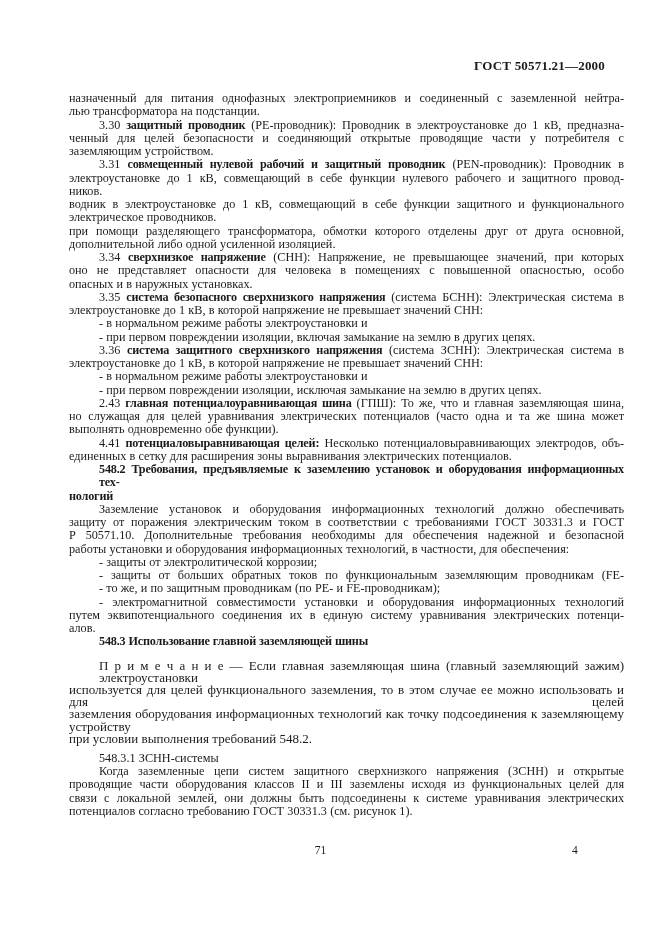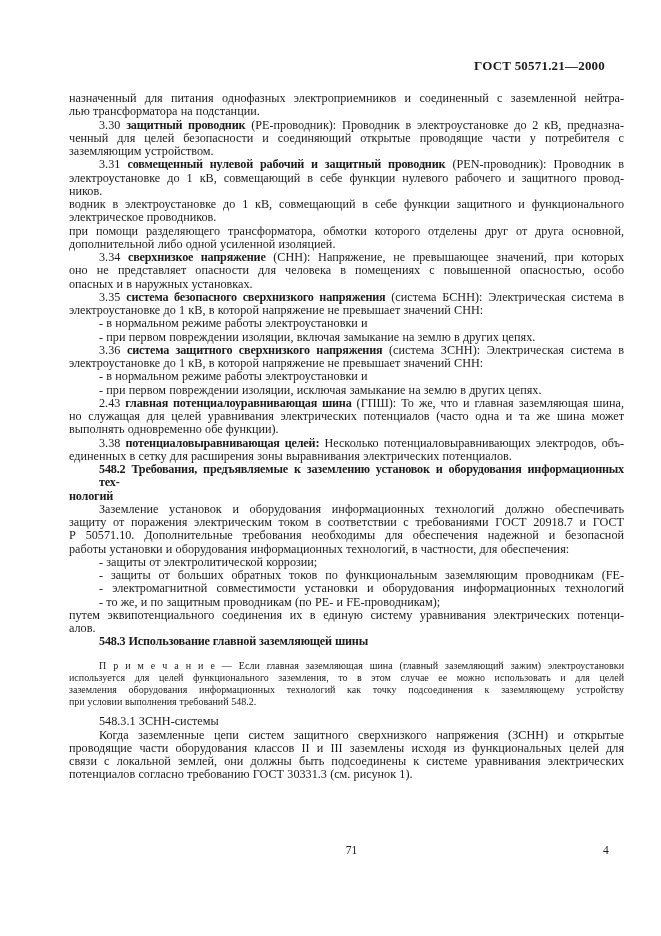--- a/index.html
+++ b/index.html
@@ -32,42 +32,42 @@
   }
   .ln {
     font-size: 12.2px;
     line-height: 13.25px;
     text-align: justify;
     text-align-last: justify;
     word-spacing: 0.2px;
   }
   .ln.last { text-align-last: left; }
   .ln.ind { padding-left: 30px; }
-  .ln.small { font-size: 10px; line-height: 12.2px; }
+  .ln.small { font-size: 13px; line-height: 12.2px; }
   .ln .b, .ln.bold { font-weight: bold; letter-spacing: -0.2px; }
   .footer {
     position: absolute;
-    top: 844px; left: 74px; width: 555px;
+    top: 844px; left: 43px; width: 555px;
     font-size: 11.6px;
   }
   .pagenum-center { display: block; text-align: center; }
   .pagenum-right { position: absolute; left: 529px; top: 0; }
 </style>
 </head>
 <body>
 
 <div class="page">
   <div class="header">
     <span>ГОСТ 50571.21—2000</span>
   </div>
 
   <div class="doc-body" id="doc-body">
       <div class="ln"><span>назначенный для питания однофазных электроприемников и соединенный с заземленной нейтра-</span></div>
       <div class="ln last"><span>лью трансформатора на подстанции.</span></div>
-      <div class="ln ind"><span>3.30 </span><span class="b">защитный проводник</span><span> (PE-проводник): Проводник в электроустановке до 2 кВ, предназна-</span></div>
+      <div class="ln ind"><span>3.30 </span><span class="b">защитный проводник</span><span> (PE-проводник): Проводник в электроустановке до 1 кВ, предназна-</span></div>
       <div class="ln"><span>ченный для целей безопасности и соединяющий открытые проводящие части у потребителя с</span></div>
       <div class="ln last"><span>заземляющим устройством.</span></div>
       <div class="ln ind"><span>3.31 </span><span class="b">совмещенный нулевой рабочий и защитный проводник</span><span> (PEN-проводник): Проводник в</span></div>
       <div class="ln"><span>электроустановке до 1 кВ, совмещающий в себе функции нулевого рабочего и защитного провод-</span></div>
       <div class="ln last"><span>ников.</span></div>
       <div class="ln"><span>водник в электроустановке до 1 кВ, совмещающий в себе функции защитного и функционального</span></div>
       <div class="ln last"><span>электрическое проводников.</span></div>
       <div class="ln"><span>при помощи разделяющего трансформатора, обмотки которого отделены друг от друга основной,</span></div>
       <div class="ln last"><span>дополнительной либо одной усиленной изоляцией.</span></div>
       <div class="ln ind"><span>3.34 </span><span class="b">сверхнизкое напряжение</span><span> (СНН): Напряжение, не превышающее значений, при которых</span></div>
@@ -77,32 +77,32 @@
       <div class="ln last"><span>электроустановке до 1 кВ, в которой напряжение не превышает значений СНН:</span></div>
       <div class="ln last ind"><span>- в нормальном режиме работы электроустановки и</span></div>
       <div class="ln last ind"><span>- при первом повреждении изоляции, включая замыкание на землю в других цепях.</span></div>
       <div class="ln ind"><span>3.36 </span><span class="b">система защитного сверхнизкого напряжения</span><span> (система ЗСНН): Электрическая система в</span></div>
       <div class="ln last"><span>электроустановке до 1 кВ, в которой напряжение не превышает значений СНН:</span></div>
       <div class="ln last ind"><span>- в нормальном режиме работы электроустановки и</span></div>
       <div class="ln last ind"><span>- при первом повреждении изоляции, исключая замыкание на землю в других цепях.</span></div>
       <div class="ln ind"><span>2.43 </span><span class="b">главная потенциалоуравнивающая шина</span><span> (ГПШ): То же, что и главная заземляющая шина,</span></div>
       <div class="ln"><span>но служащая для целей уравнивания электрических потенциалов (часто одна и та же шина может</span></div>
       <div class="ln last"><span>выполнять одновременно обе функции).</span></div>
-      <div class="ln ind"><span>3.38 </span><span class="b">потенциаловыравнивающая целей:</span><span> Несколько потенциаловыравнивающих электродов, объ-</span></div>
+      <div class="ln ind"><span>4.41 </span><span class="b">потенциаловыравнивающая целей:</span><span> Несколько потенциаловыравнивающих электродов, объ-</span></div>
       <div class="ln last"><span>единенных в сетку для расширения зоны выравнивания электрических потенциалов.</span></div>
       <div class="ln ind bold"><span>548.2 Требования, предъявляемые к заземлению установок и оборудования информационных тех-</span></div>
       <div class="ln last bold"><span>нологий</span></div>
       <div class="ln ind"><span>Заземление установок и оборудования информационных технологий должно обеспечивать</span></div>
-      <div class="ln"><span>защиту от поражения электрическим током в соответствии с требованиями ГОСТ 20918.7 и ГОСТ</span></div>
+      <div class="ln"><span>защиту от поражения электрическим током в соответствии с требованиями ГОСТ 30331.3 и ГОСТ</span></div>
       <div class="ln"><span>Р 50571.10. Дополнительные требования необходимы для обеспечения надежной и безопасной</span></div>
       <div class="ln last"><span>работы установки и оборудования информационных технологий, в частности, для обеспечения:</span></div>
       <div class="ln last ind"><span>- защиты от электролитической коррозии;</span></div>
       <div class="ln ind"><span>- защиты от больших обратных токов по функциональным заземляющим проводникам (FE-</span></div>
+      <div class="ln last ind"><span>- то же, и по защитным проводникам (по PE- и FE-проводникам);</span></div>
       <div class="ln ind"><span>- электромагнитной совместимости установки и оборудования информационных технологий</span></div>
-      <div class="ln last ind"><span>- то же, и по защитным проводникам (по PE- и FE-проводникам);</span></div>
       <div class="ln"><span>путем эквипотенциального соединения их в единую систему уравнивания электрических потенци-</span></div>
       <div class="ln last"><span>алов.</span></div>
       <div class="ln last ind bold"><span>548.3 Использование главной заземляющей шины</span></div>
       <div class="ln ind small" style="margin-top: 11px;"><span>П р и м е ч а н и е — Если главная заземляющая шина (главный заземляющий зажим) электроустановки</span></div>
       <div class="ln small"><span>используется для целей функционального заземления, то в этом случае ее можно использовать и для целей</span></div>
       <div class="ln small"><span>заземления оборудования информационных технологий как точку подсоединения к заземляющему устройству</span></div>
       <div class="ln last small"><span>при условии выполнения требований 548.2.</span></div>
       <div class="ln last ind" style="margin-top: 7px;"><span>548.3.1 ЗСНН-системы</span></div>
       <div class="ln ind"><span>Когда заземленные цепи систем защитного сверхнизкого напряжения (ЗСНН) и открытые</span></div>
       <div class="ln"><span>проводящие части оборудования классов II и III заземлены исходя из функциональных целей для</span></div>

